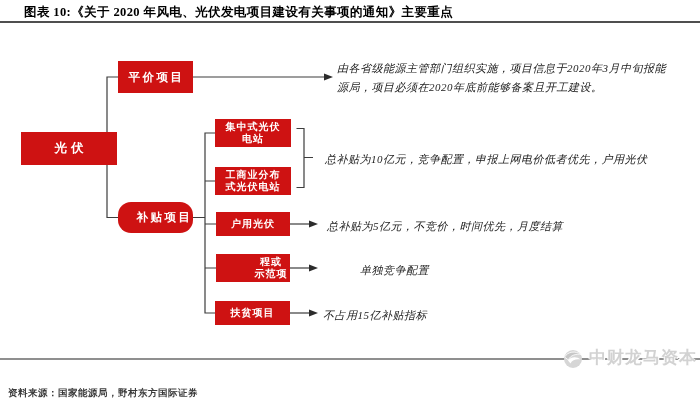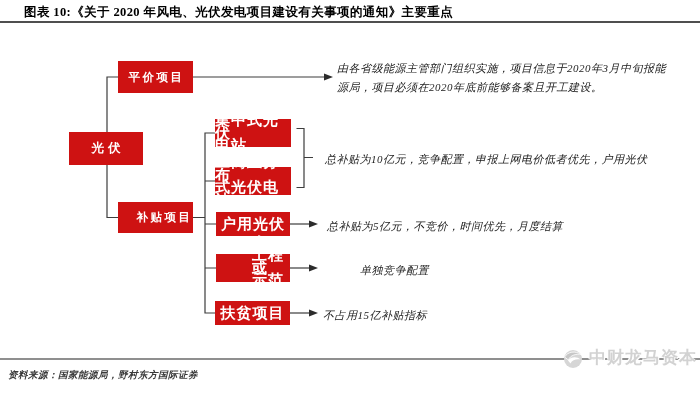--- a/index.html
+++ b/index.html
@@ -10,44 +10,44 @@
   .figure-title{
     position:absolute;left:24px;top:4px;width:684px;
     font-size:12.5px;font-weight:bold;color:#000;letter-spacing:0.4px;
     white-space:nowrap;
   }
   .top-rule{position:absolute;left:0;top:21px;width:700px;height:2px;background:#4f4f4f;}
   .bottom-rule{position:absolute;left:0;top:358px;width:700px;height:2px;background:#8f8f8f;}
   .connectors{position:absolute;left:0;top:0;width:700px;height:400px;}
   .node{
     position:absolute;display:flex;align-items:center;justify-content:center;
-    background:#ce1212;color:#ffffff;font-weight:bold;
+    background:#ce1212;color:#ffffff;font-weight:bold;text-align:center;
     white-space:pre-line;box-sizing:border-box;
   }
-  .n-root{left:21px;top:132px;width:74px;height:33px;font-size:12.5px;letter-spacing:4px;padding-left:4px;margin-left:48px;}
+  .n-root{left:21px;top:132px;width:96px;height:33px;font-size:12.5px;letter-spacing:4px;padding-left:4px;}
   .n-parity{left:118px;top:61px;width:75px;height:32px;font-size:11.5px;letter-spacing:2.5px;padding-left:2px;}
-  .n-subsidy{left:118px;top:202px;width:75px;height:31px;font-size:11.5px;letter-spacing:2.5px;padding-left:18px;}
-  .n-small{font-size:15px;letter-spacing:1px;line-height:12.5px;}
+  .n-subsidy{left:118px;top:202px;width:75px;height:31px;font-size:11.5px;letter-spacing:2.5px;padding-left:18px;border-radius:13px;}
+  .n-small{font-size:10px;letter-spacing:1px;line-height:12.5px;}
   .n-centralized{left:215px;top:119px;width:76px;height:28px;}
   .n-commercial{left:215px;top:167px;width:76px;height:28px;}
   .n-household{left:216px;top:212px;width:74px;height:24px;}
   .n-special{left:216px;top:254px;width:74px;height:28px;padding-left:36px;}
   .n-poverty{left:215px;top:301px;width:75px;height:24px;}
   .note{
     position:absolute;color:#1b1b1b;font-size:11px;font-style:italic;
     letter-spacing:0.5px;line-height:19px;white-space:nowrap;
   }
   .note-parity{left:337px;top:59px;width:360px;white-space:pre-line;}
   .note-10{left:325px;top:150px;}
   .note-5{left:327px;top:217px;}
   .note-special{left:327px;top:261px;margin-left:33px;}
   .note-poverty{left:323px;top:306px;}
   .source-note{
-    position:absolute;left:8px;top:369px;font-size:9.5px;font-weight:bold;
-    font-style:italic;color:#3a3a3a;letter-spacing:0.5px;white-space:nowrap;
+    position:absolute;left:8px;top:387px;font-size:9.5px;font-weight:bold;
+    color:#3a3a3a;letter-spacing:0.5px;white-space:nowrap;
   }
   .watermark{
     position:absolute;right:3px;top:346px;height:28px;
     display:flex;align-items:flex-start;gap:4px;
   }
   .watermark-text{
     font-size:17px;font-weight:bold;color:#d2d2d2;letter-spacing:1px;
     text-shadow:1px 1px 0 #ffffff,-1px -1px 0 #ffffff,0 0 2px #ffffff;
     font-family:"Liberation Sans","DejaVu Sans",sans-serif;white-space:nowrap;
   }

